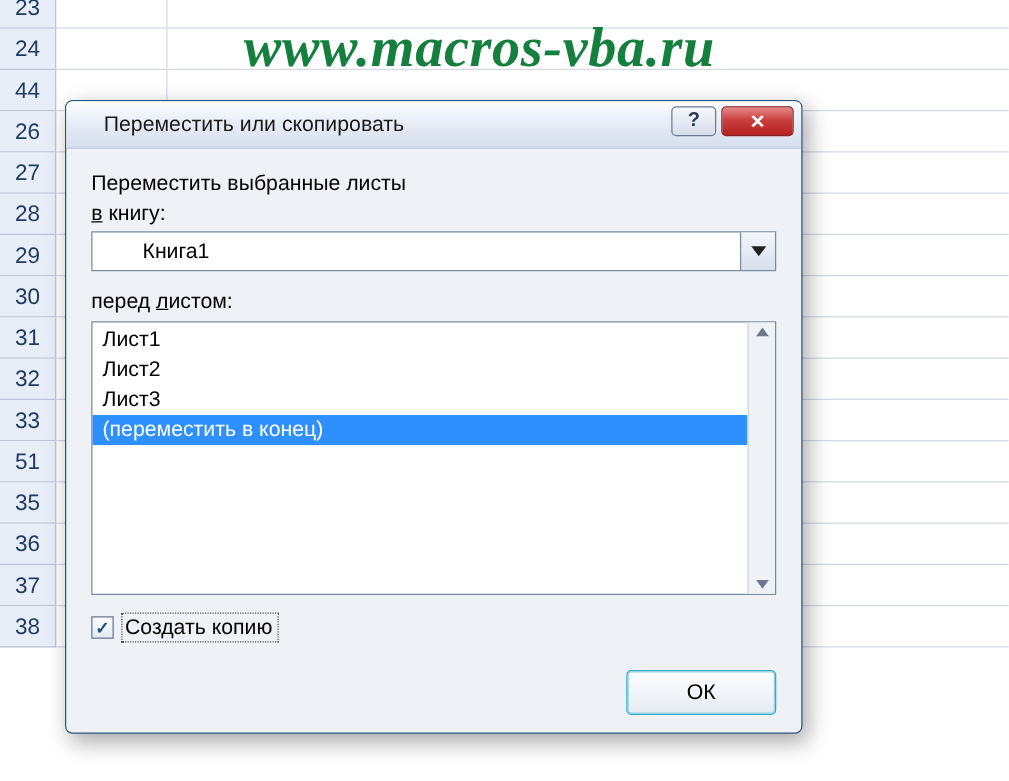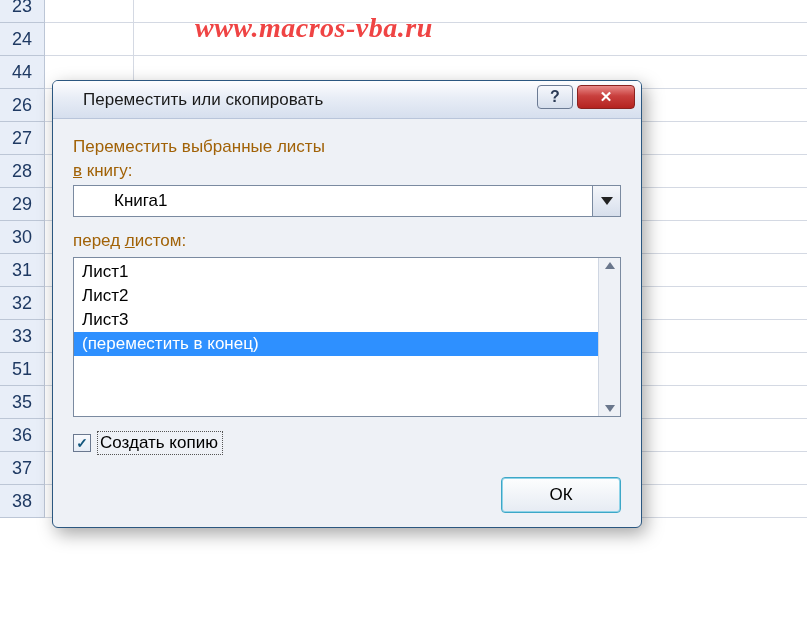--- a/index.html
+++ b/index.html
@@ -43,22 +43,22 @@
     left: 88px; top:0; bottom:0;
     border-left: 1px solid #d4d9e3;
   }
   .watermark {
     position: absolute;
     top: 12px;
     left: 195px;
     font-family: "Times New Roman", serif;
     font-style: italic;
     font-weight: bold;
-    font-size: 28px;
-    color: #ef4444;
+    font-size: 45px;
+    color: #15803d;
     letter-spacing: 0.5px;
   }
   .dialog {
     position: absolute;
     top: 80px;
     left: 52px;
     width: 590px;
     border: 1px solid #2b5780;
     background: #eef1f6;
     box-shadow: 4px 6px 18px rgba(0,0,0,0.35);
@@ -103,21 +103,21 @@
     background: linear-gradient(#e98a89, #c9403e 45%, #b42320);
     border-color: #8a221f;
     color: #fff;
     font-size: 15px;
   }
   .dialog-body {
     padding: 18px 20px 14px 20px;
   }
   .label {
     font-size: 17px;
-    color: #a16207;
+    color: #000000;
     margin-bottom: 4px;
   }
   .label .uchar { text-decoration: underline; }
   .combo {
     margin-top: 4px;
     margin-bottom: 14px;
     height: 32px;
     border: 1px solid #7a8aa0;
     background: #fff;
     display: flex;
@@ -139,21 +139,21 @@
     justify-content: center;
   }
   .triangle-down {
     width: 0; height: 0;
     border-left: 6px solid transparent;
     border-right: 6px solid transparent;
     border-top: 8px solid #222;
   }
   .listbox {
     margin-top: 6px;
-    height: 160px;
+    height: 219px;
     border: 1px solid #7a8aa0;
     background: #fff;
     display: flex;
   }
   .list-items {
     flex: 1;
     padding: 2px 0;
     font-size: 17px;
   }
   .list-item {

